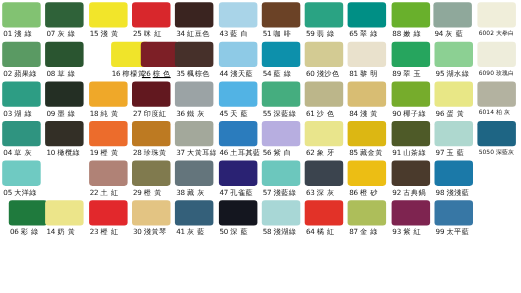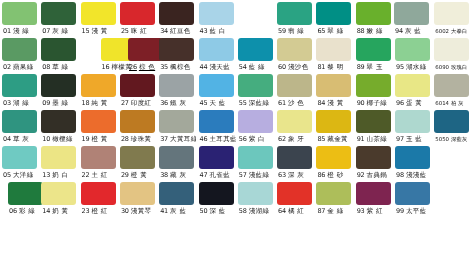--- a/index.html
+++ b/index.html
@@ -91,20 +91,27 @@
         <span class="swatch-name">紅豆色</span>
       </div>
     </div>
     <div class="swatch-cell" style="left: 198.5px; top: 2px;">
       <div class="swatch-chip" style="background: rgb(169, 212, 232);"></div>
       <div class="swatch-caption">
         <span class="swatch-code">43</span>
         <span class="swatch-name">藍 白</span>
       </div>
     </div>
+    <div class="swatch-cell" style="left: 237.8px; top: 2px;">
+      <div class="swatch-chip" style="background: rgb(107, 66, 38);"></div>
+      <div class="swatch-caption">
+        <span class="swatch-code">51</span>
+        <span class="swatch-name">咖 啡</span>
+      </div>
+    </div>
     <div class="swatch-cell" style="left: 277.1px; top: 2px;">
       <div class="swatch-chip" style="background: rgb(42, 163, 131);"></div>
       <div class="swatch-caption">
         <span class="swatch-code">59</span>
         <span class="swatch-name">翡 綠</span>
       </div>
     </div>
     <div class="swatch-cell" style="left: 316.4px; top: 2px;">
       <div class="swatch-chip" style="background: rgb(0, 143, 133);"></div>
       <div class="swatch-caption">
@@ -383,27 +390,20 @@
       <div class="swatch-caption">
         <span class="swatch-code">5050</span>
         <span class="swatch-name">深藍灰</span>
       </div>
     </div>
     <div class="swatch-cell" style="left: 2px; top: 145.6px;">
       <div class="swatch-chip" style="background: rgb(111, 202, 194);"></div>
       <div class="swatch-caption">
         <span class="swatch-code">05</span>
         <span class="swatch-name">大洋綠</span>
-      </div>
-    </div>
-    <div class="swatch-cell" style="left: 41.3px; top: 145.6px;">
-      <div class="swatch-chip" style="background: rgb(236, 229, 133);"></div>
-      <div class="swatch-caption">
-        <span class="swatch-code">13</span>
-        <span class="swatch-name">奶 白</span>
       </div>
     </div>
     <div class="swatch-cell" style="left: 80.6px; top: 145.6px;">
       <div class="swatch-chip" style="background: rgb(176, 130, 118);"></div>
       <div class="swatch-caption">
         <span class="swatch-code">22</span>
         <span class="swatch-name">土 紅</span>
       </div>
     </div>
     <div class="swatch-cell" style="left: 119.9px; top: 145.6px;">

